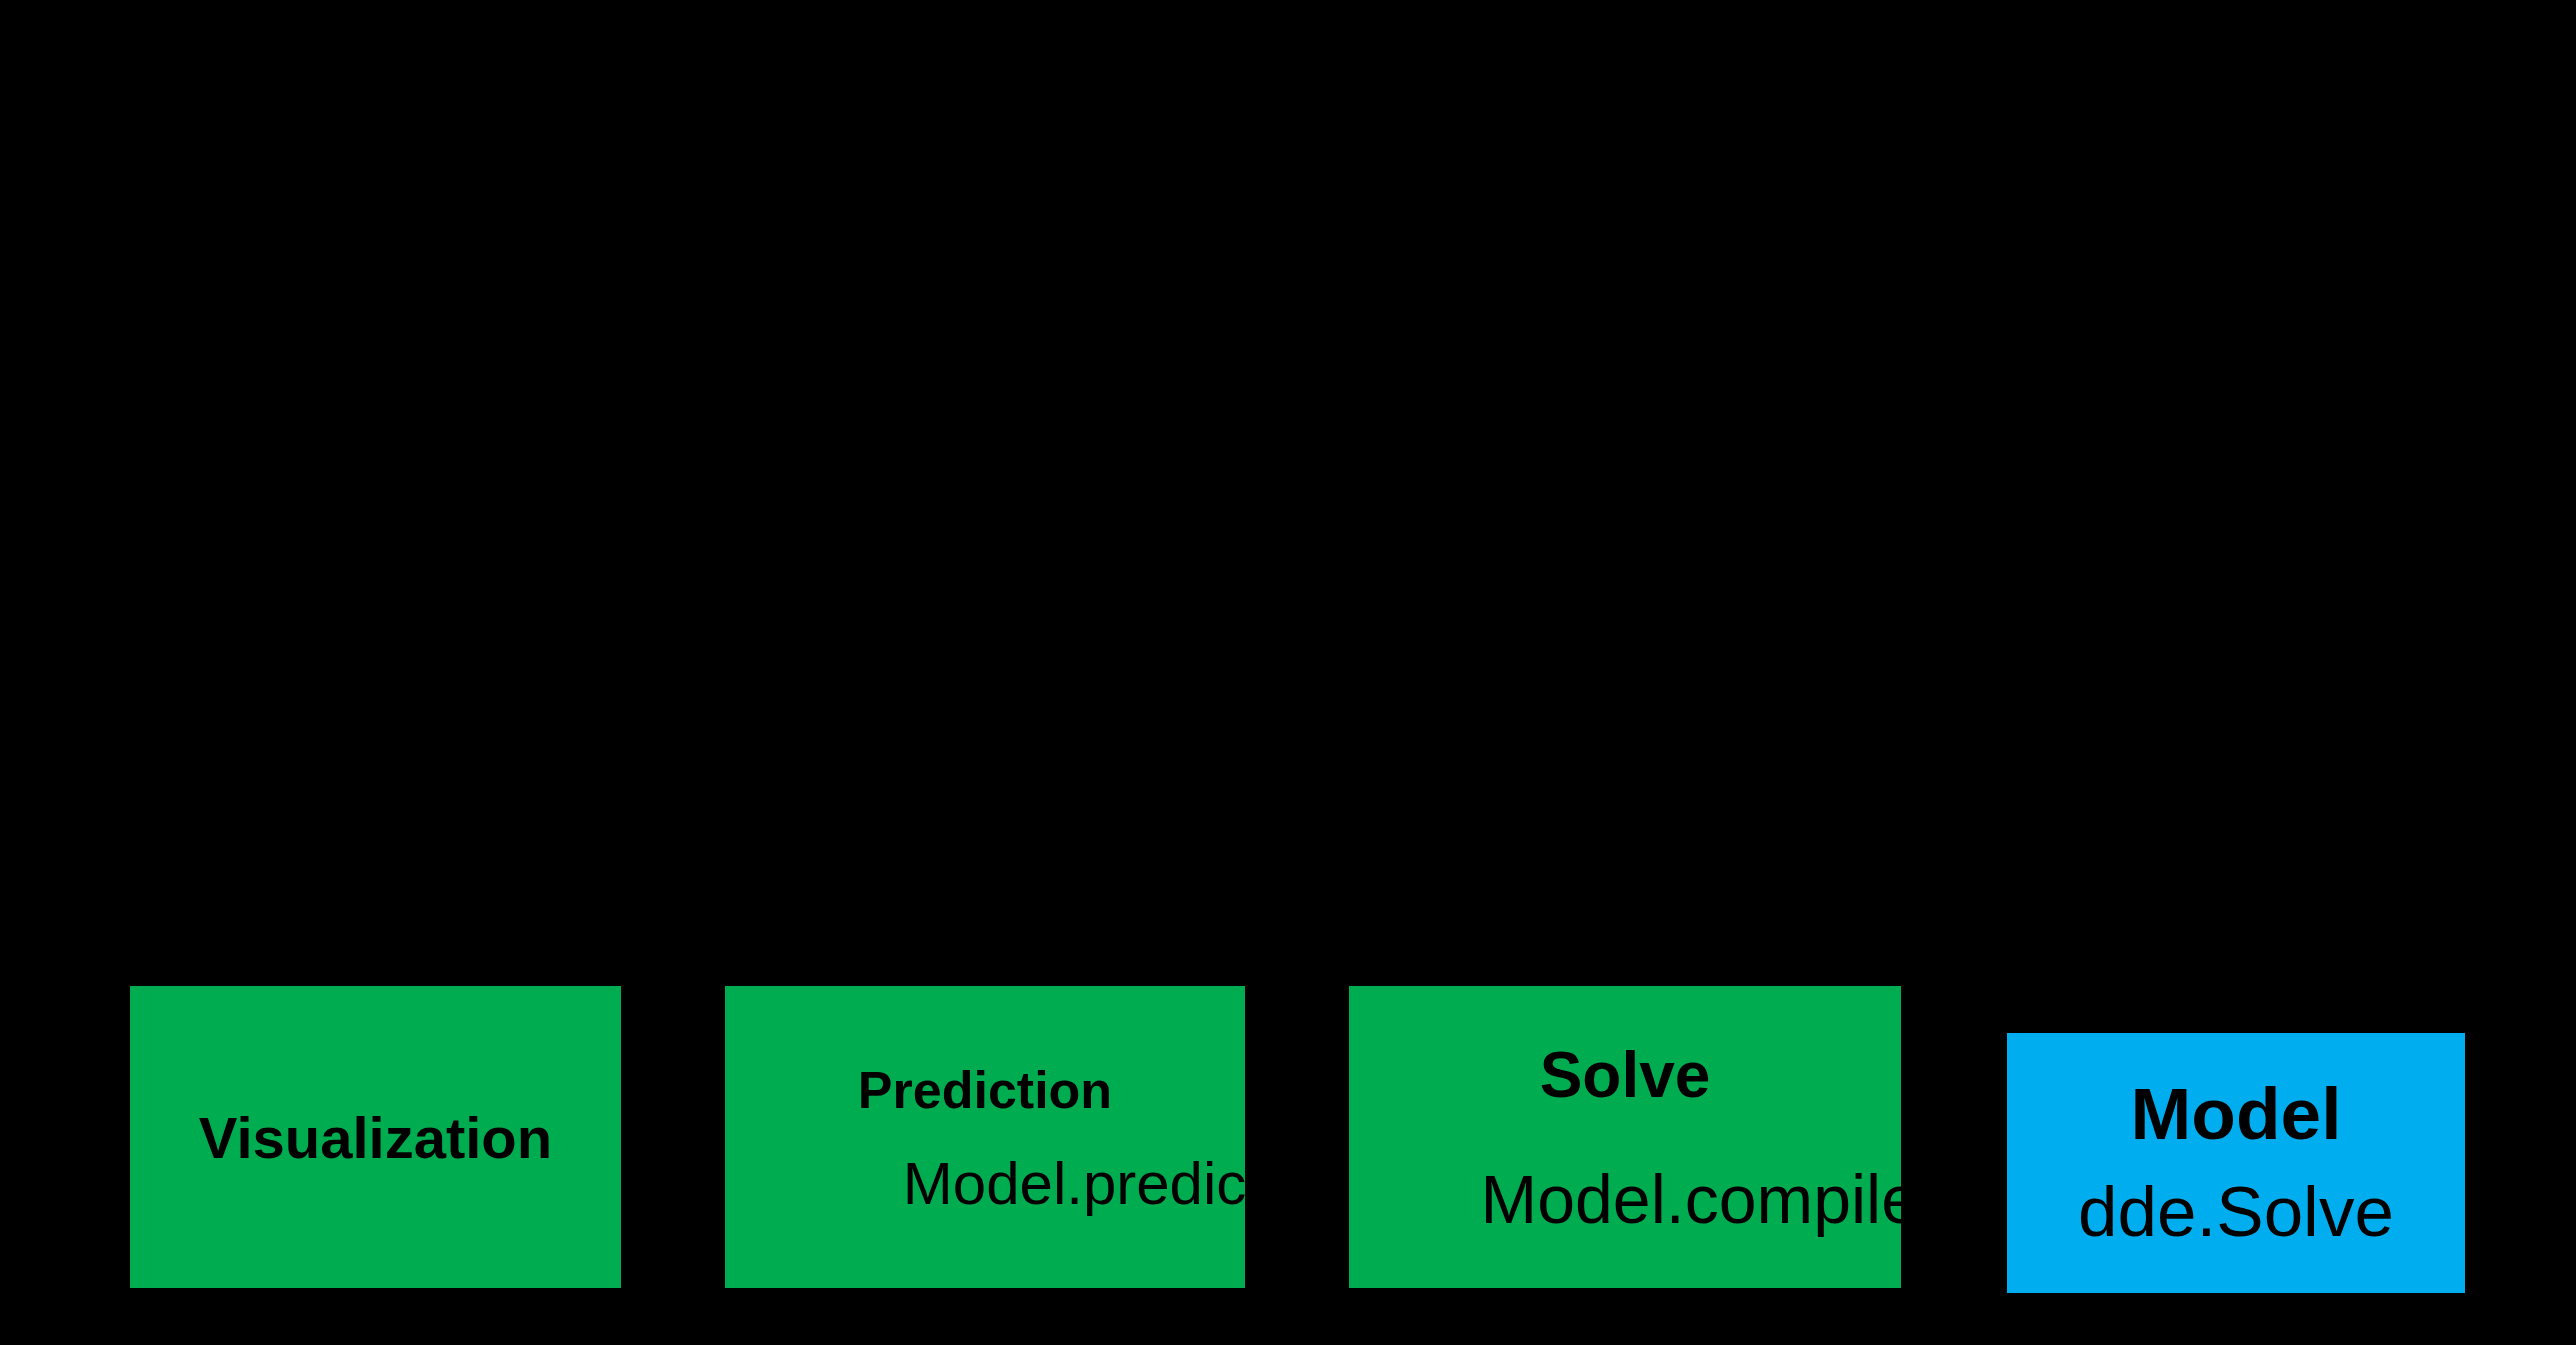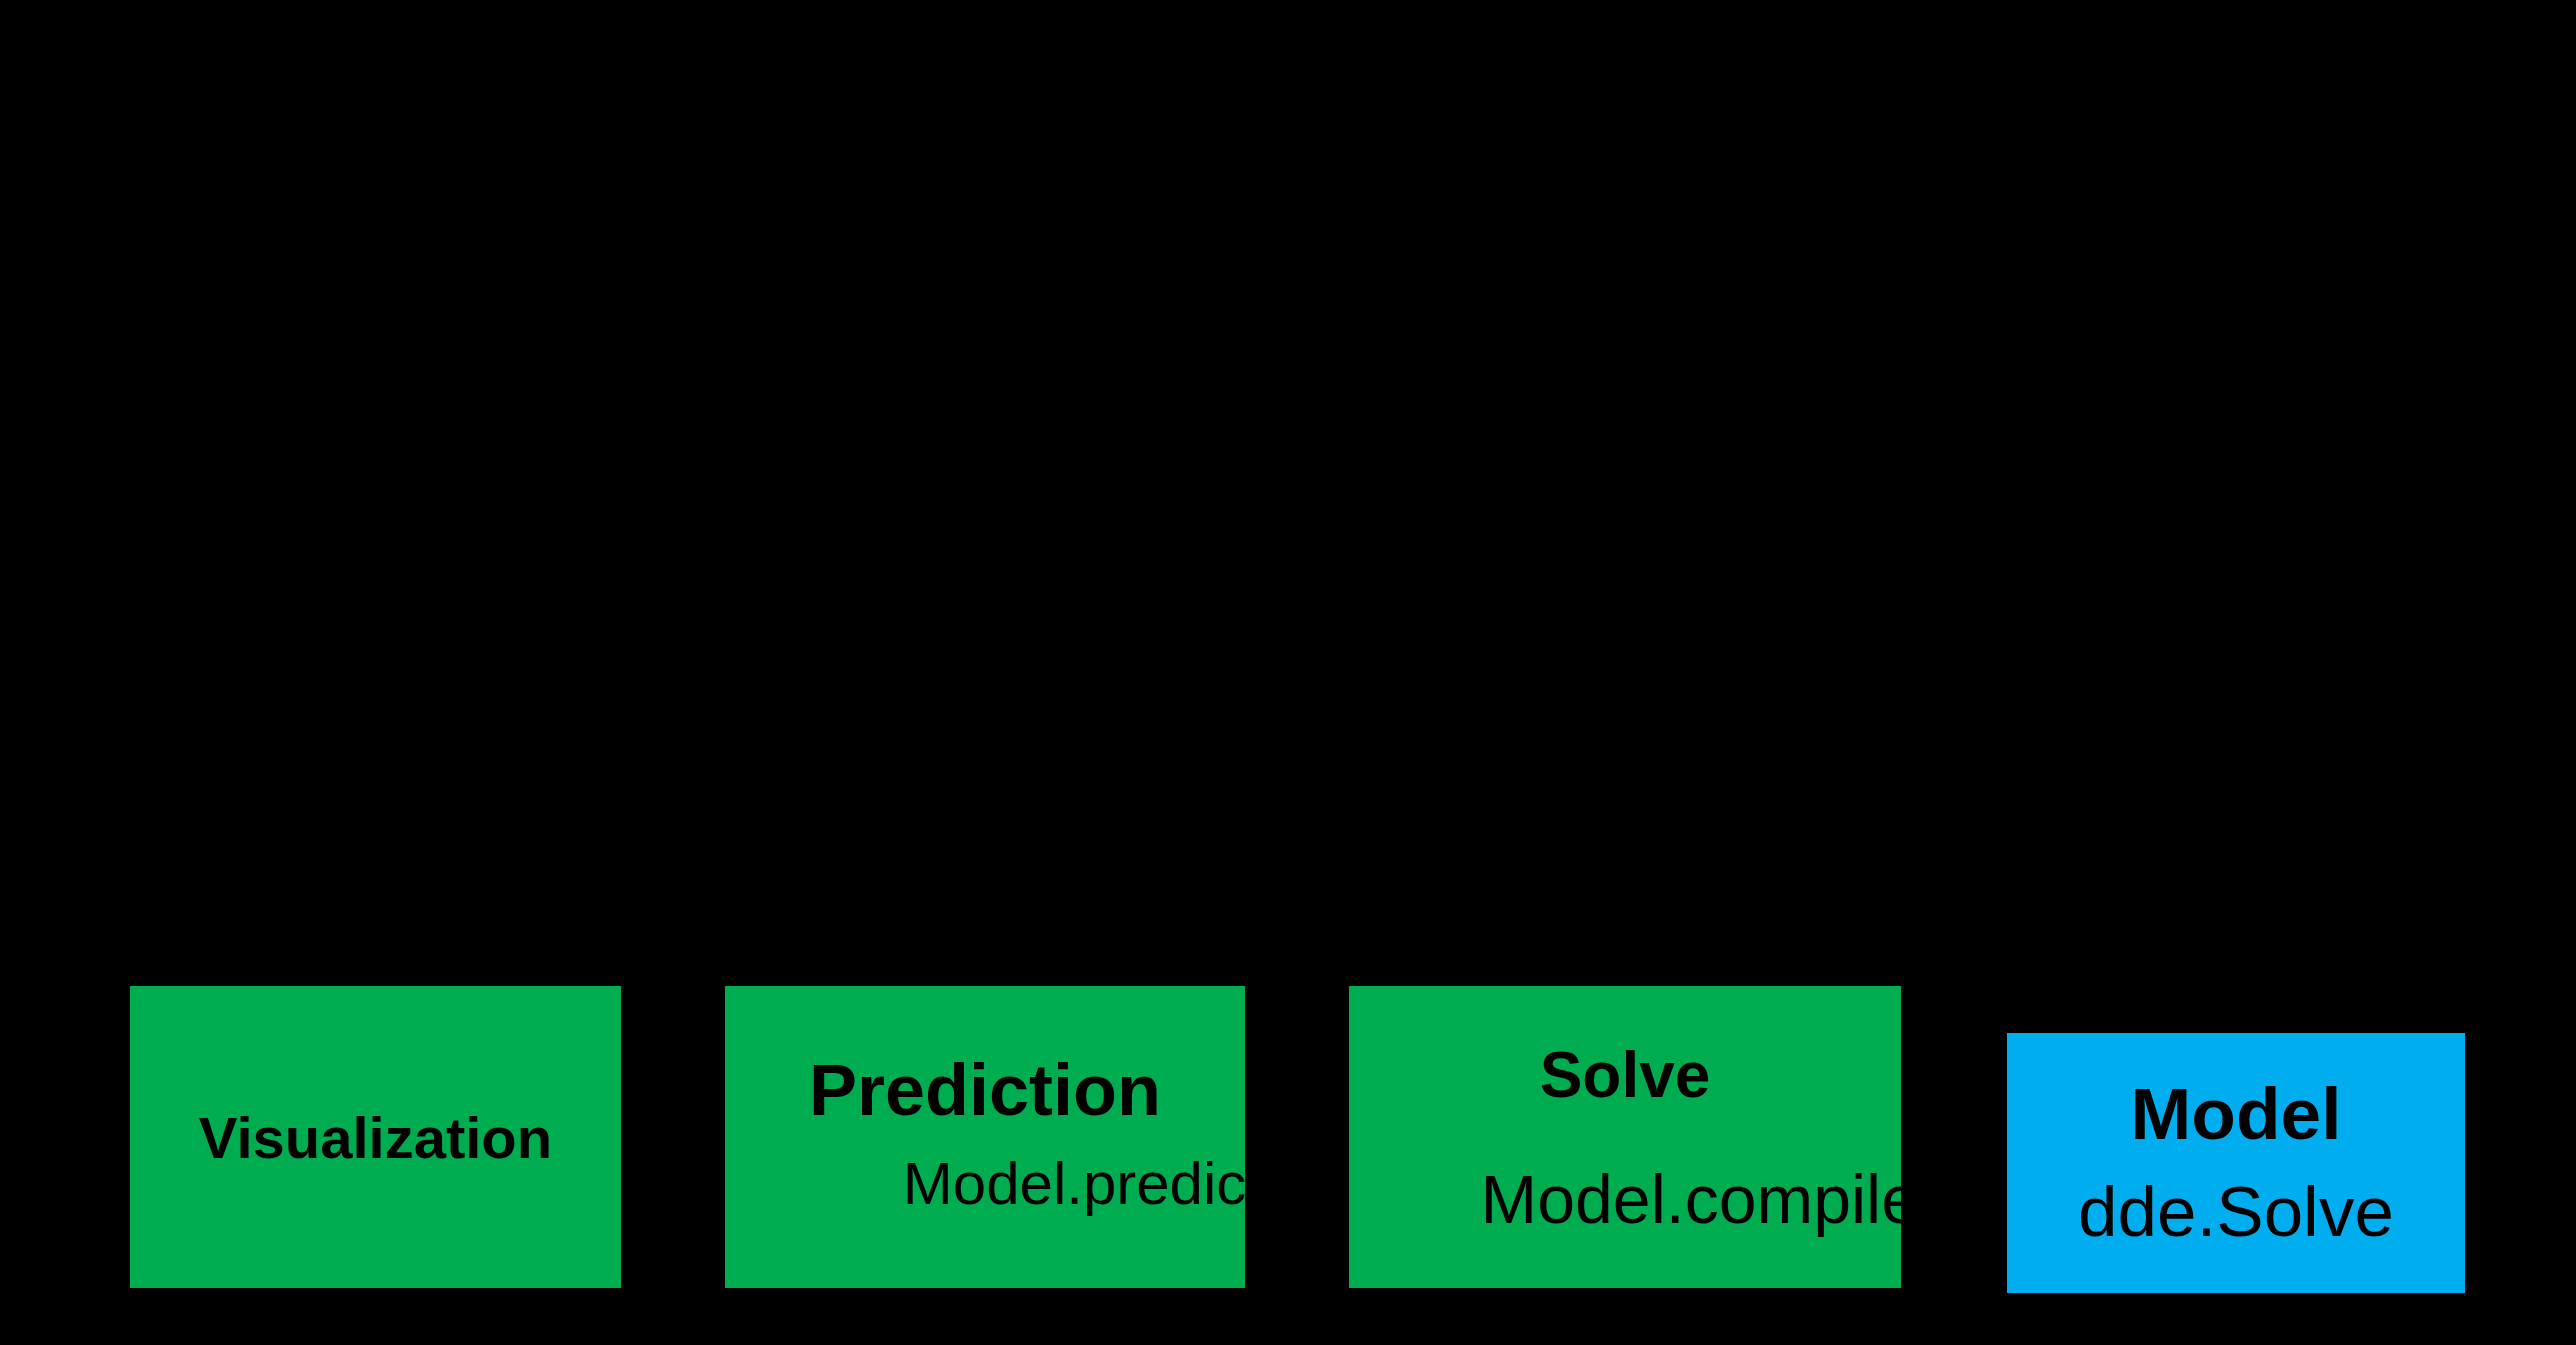--- a/index.html
+++ b/index.html
@@ -36,21 +36,21 @@
   .box-visualization {
     left: 130px; top: 986px; width: 491px; height: 302px;
     background: #00AC50;
   }
   .box-visualization .title { font-size: 58px; }
 
   .box-prediction {
     left: 725px; top: 986px; width: 520px; height: 302px;
     background: #00AC50;
   }
-  .box-prediction .title { font-size: 72px; line-height: 94px; }
+  .box-prediction .title { font-size: 52px; line-height: 94px; }
   .box-prediction .code-line {
     font-size: 60px; line-height: 94px;
     width: 100%; text-align: right; padding-left: 36px;
   }
 
   .box-solve {
     left: 1349px; top: 986px; width: 552px; height: 302px;
     background: #00AC50;
   }
   .box-solve .title { font-size: 64px; line-height: 96px; }

